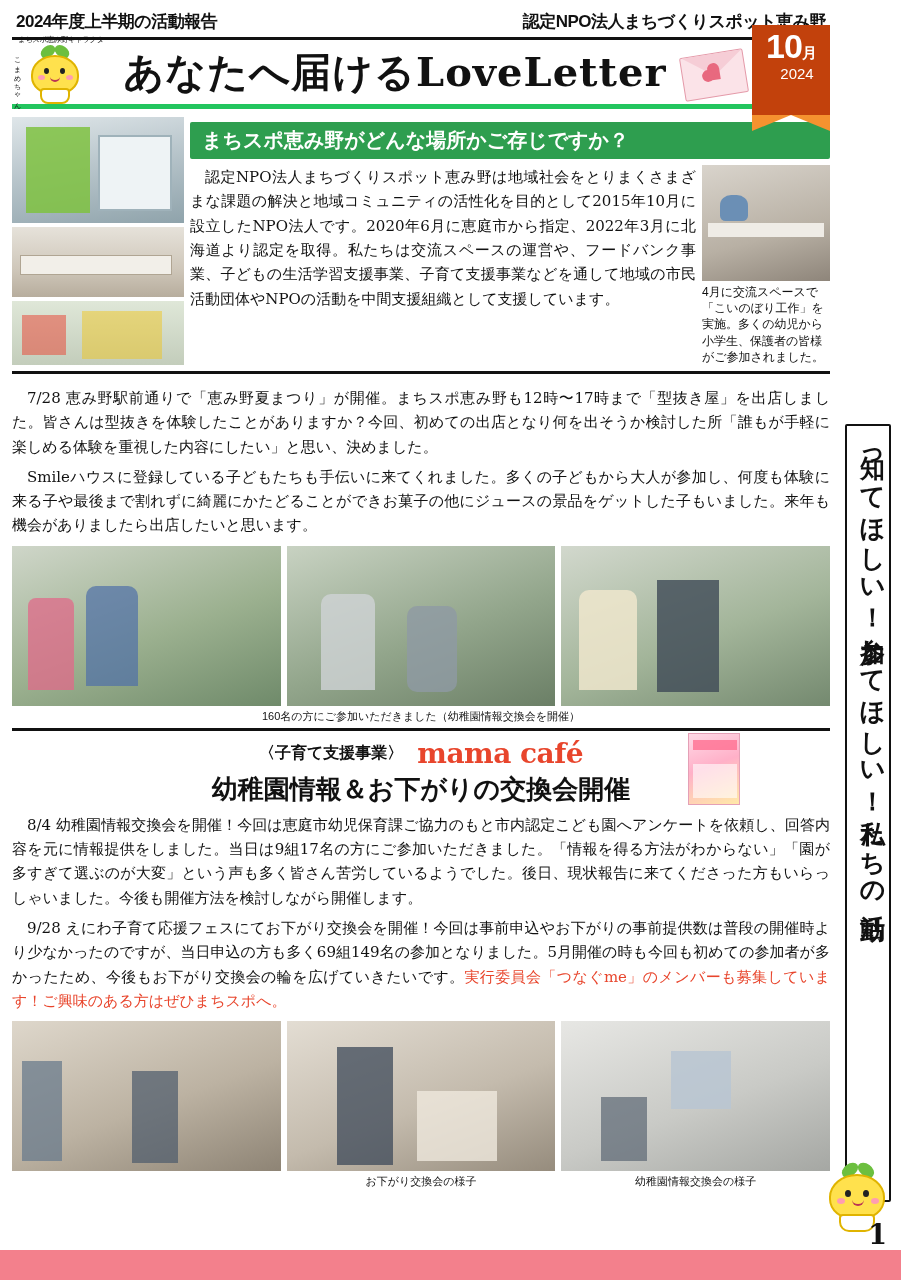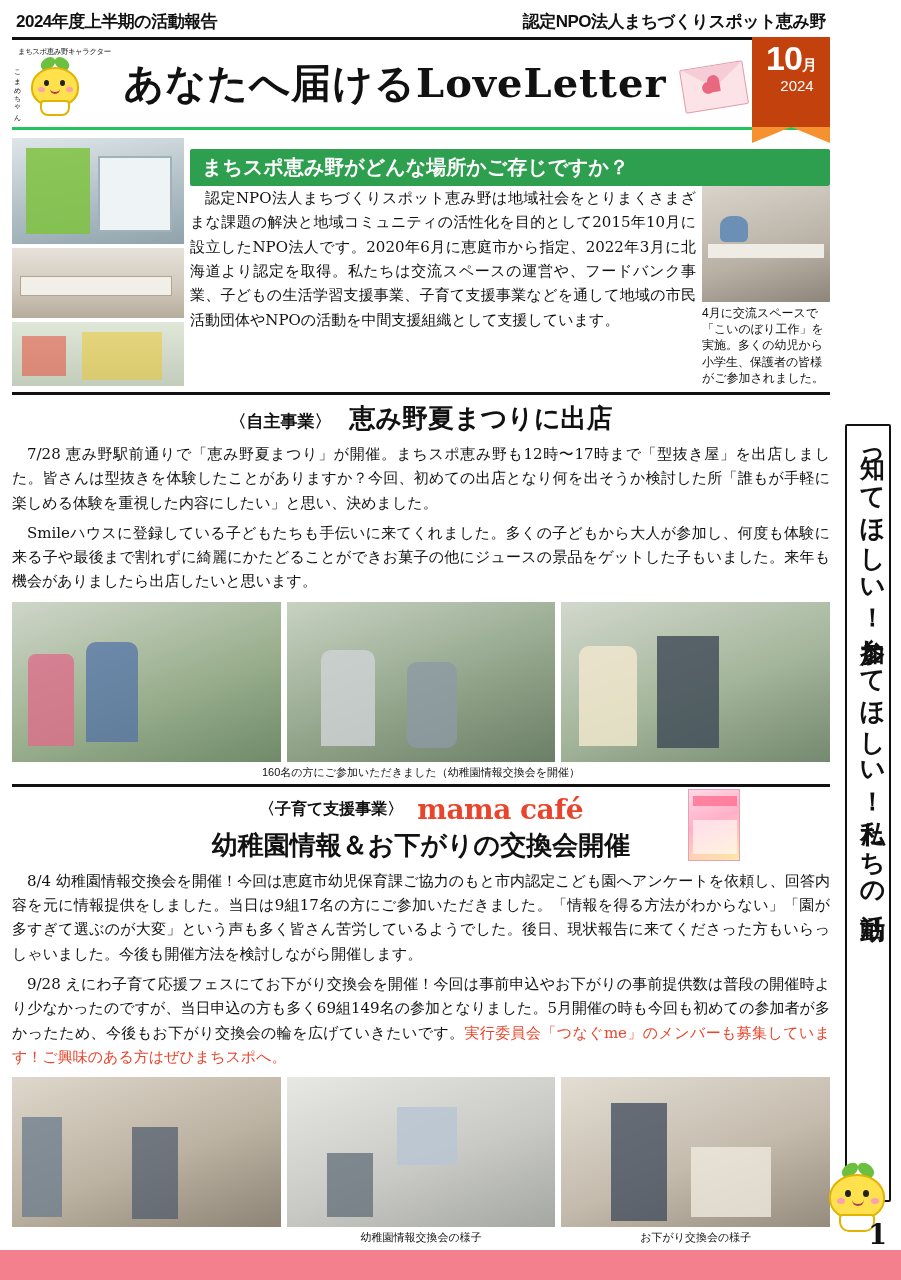--- a/index.html
+++ b/index.html
@@ -28,23 +28,23 @@
     font-size: 17px; font-weight: bold; letter-spacing: -0.5px;
   }
   .topbar-right {
     font-size: 17px; font-weight: bold; letter-spacing: -0.5px;
   }
 
   
   .titlerow {
     display: flex; align-items: center; justify-content: space-between;
     padding: 4px 0 4px 0;
-    border-bottom: 3px solid #22c55e;
+    border-bottom: 5px solid #22c55e;
     position: relative;
-    height: 90px;
+    height: 69px;
   }
   .mascot-wrap {
     width: 96px; text-align: center; position: relative;
   }
   .mascot-caption {
     font-size: 7.5px; letter-spacing: -0.5px; line-height: 1.1;
     position: absolute; top: -2px; left: 6px; width: 96px; text-align: left;
   }
   .mascot-side {
     font-size: 7px; writing-mode: vertical-rl;
@@ -144,21 +144,21 @@
   .ph-room:before{content:"";position:absolute;left:8px;top:28px;width:150px;height:18px;background:#f2efe9;border:1px solid #b0a593;}
   .ph-toy { height:64px; background:linear-gradient(180deg,#dfe7d8 0%,#c3cdbb 100%); }
   .ph-toy:before{content:"";position:absolute;left:10px;top:14px;width:44px;height:40px;background:#e74c3c;opacity:.55;}
   .ph-toy:after{content:"";position:absolute;left:70px;top:10px;width:80px;height:48px;background:#f1c40f;opacity:.45;}
 
   .sec1-main { flex:1; }
   .greenbar {
     background:#2e9e4f; color:#fff; font-weight:bold; font-size:20px;
     padding:5px 12px; border-radius:2px; letter-spacing:0px;
   }
-  .sec1-body { display:flex; gap:6px; }
+  .sec1-body { display:flex; gap:6px; margin-top:6px; }
   .sec1-text {
     flex:1; font-size:15px; line-height:1.62; text-align:justify;
     font-family:"DejaVu Serif","Liberation Serif",serif;
     text-indent: 1em;
   }
   .sec1-side { width:128px; }
   .ph-class { height:116px; background:linear-gradient(165deg,#d9d4cc 0%,#b8b0a4 60%,#8e857a 100%); position:relative; overflow:hidden;}
   .ph-class:before{content:"";position:absolute;left:6px;top:58px;width:116px;height:14px;background:#efece6;}
   .ph-class:after{content:"";position:absolute;left:18px;top:30px;width:28px;height:26px;background:#6b8fb5;border-radius:40% 40% 20% 20%;}
   .sidecap { font-size:12px; line-height:1.35; margin-top:3px; }
@@ -315,24 +315,20 @@
           <div class="sec1-text">認定NPO法人まちづくりスポット恵み野は地域社会をとりまくさまざまな課題の解決と地域コミュニティの活性化を目的として2015年10月に設立したNPO法人です。2020年6月に恵庭市から指定、2022年3月に北海道より認定を取得。私たちは交流スペースの運営や、フードバンク事業、子どもの生活学習支援事業、子育て支援事業などを通して地域の市民活動団体やNPOの活動を中間支援組織として支援しています。</div>
           <div class="sec1-side">
             <div class="photo ph-class"></div>
             <div class="sidecap">4月に交流スペースで「こいのぼり工作」を実施。多くの幼児から小学生、保護者の皆様がご参加されました。</div>
           </div>
         </div>
       </div>
     </div>
 
     <div class="sec2">
-      <div class="sec-head">
-        <div class="sec-kind">〈自主事業〉</div>
-        <div class="sec-title">恵み野夏まつりに出店</div>
-      </div>
       <div class="para">7/28 恵み野駅前通りで「恵み野夏まつり」が開催。まちスポ恵み野も12時〜17時まで「型抜き屋」を出店しました。皆さんは型抜きを体験したことがありますか？今回、初めての出店となり何を出そうか検討した所「誰もが手軽に楽しめる体験を重視した内容にしたい」と思い、決めました。</div>
       <div class="para">Smileハウスに登録している子どもたちも手伝いに来てくれました。多くの子どもから大人が参加し、何度も体験に来る子や最後まで割れずに綺麗にかたどることができお菓子の他にジュースの景品をゲットした子もいました。来年も機会がありましたら出店したいと思います。</div>
       <div class="photorow">
         <div class="photo p-festival1"></div>
         <div class="photo p-festival2"></div>
         <div class="photo p-festival3"></div>
       </div>
       <div class="rowcap">160名の方にご参加いただきました（幼稚園情報交換会を開催）</div>
     </div>
 
@@ -343,26 +339,26 @@
         <div class="flyer"></div>
       </div>
       <div class="sec3-title">幼稚園情報＆お下がりの交換会開催</div>
       <div class="para">8/4 幼稚園情報交換会を開催！今回は恵庭市幼児保育課ご協力のもと市内認定こども園へアンケートを依頼し、回答内容を元に情報提供をしました。当日は9組17名の方にご参加いただきました。「情報を得る方法がわからない」「園が多すぎて選ぶのが大変」という声も多く皆さん苦労しているようでした。後日、現状報告に来てくださった方もいらっしゃいました。今後も開催方法を検討しながら開催します。</div>
       <div class="para"><span>9/28 えにわ子育て応援フェスにてお下がり交換会を開催！今回は事前申込やお下がりの事前提供数は普段の開催時より少なかったのですが、当日申込の方も多く69組149名の参加となりました。5月開催の時も今回も初めての参加者が多かったため、今後もお下がり交換会の輪を広げていきたいです。</span><span class="red">実行委員会「つなぐme」のメンバーも募集しています！ご興味のある方はぜひまちスポへ。</span></div>
       <div class="photorow2">
         <div class="cell">
           <div class="photo p-exch1"></div>
         </div>
         <div class="cell">
+          <div class="photo p-exch2"></div>
+          <div class="cap2">お下がり交換会の様子</div>
+        </div>
+        <div class="cell">
           <div class="photo p-exch3"></div>
           <div class="cap2">幼稚園情報交換会の様子</div>
-        </div>
-        <div class="cell">
-          <div class="photo p-exch2"></div>
-          <div class="cap2">お下がり交換会の様子</div>
         </div>
       </div>
     </div>
 
   </div>
 
   <div class="vbanner">知ってほしい！参加してほしい！私たちの活動</div>
 
   <div class="vmascot">
     <div class="leaf"></div>

